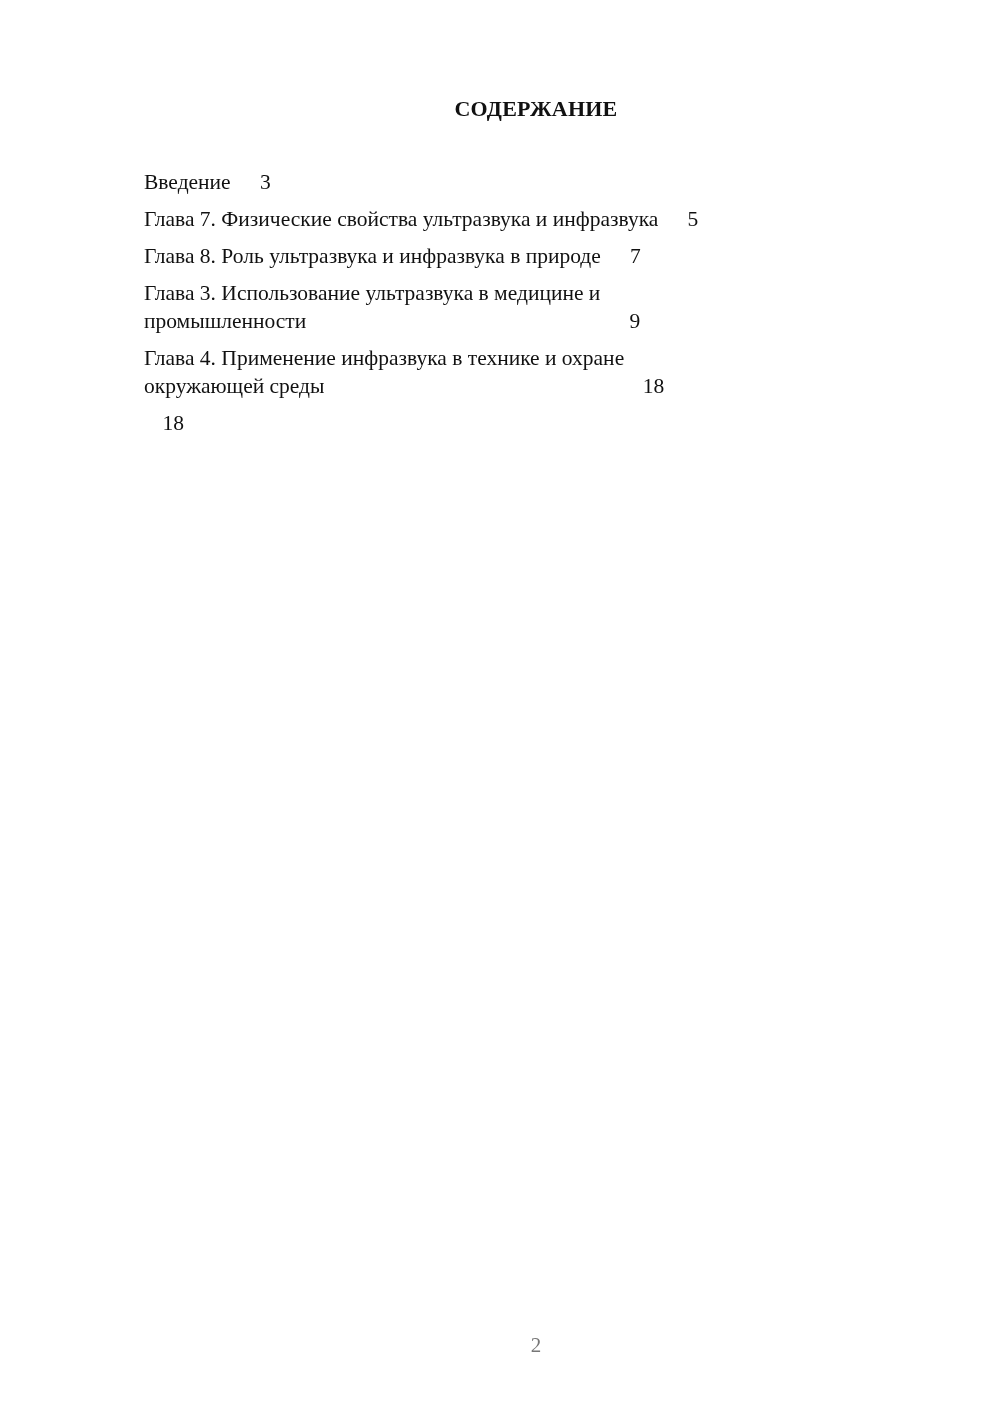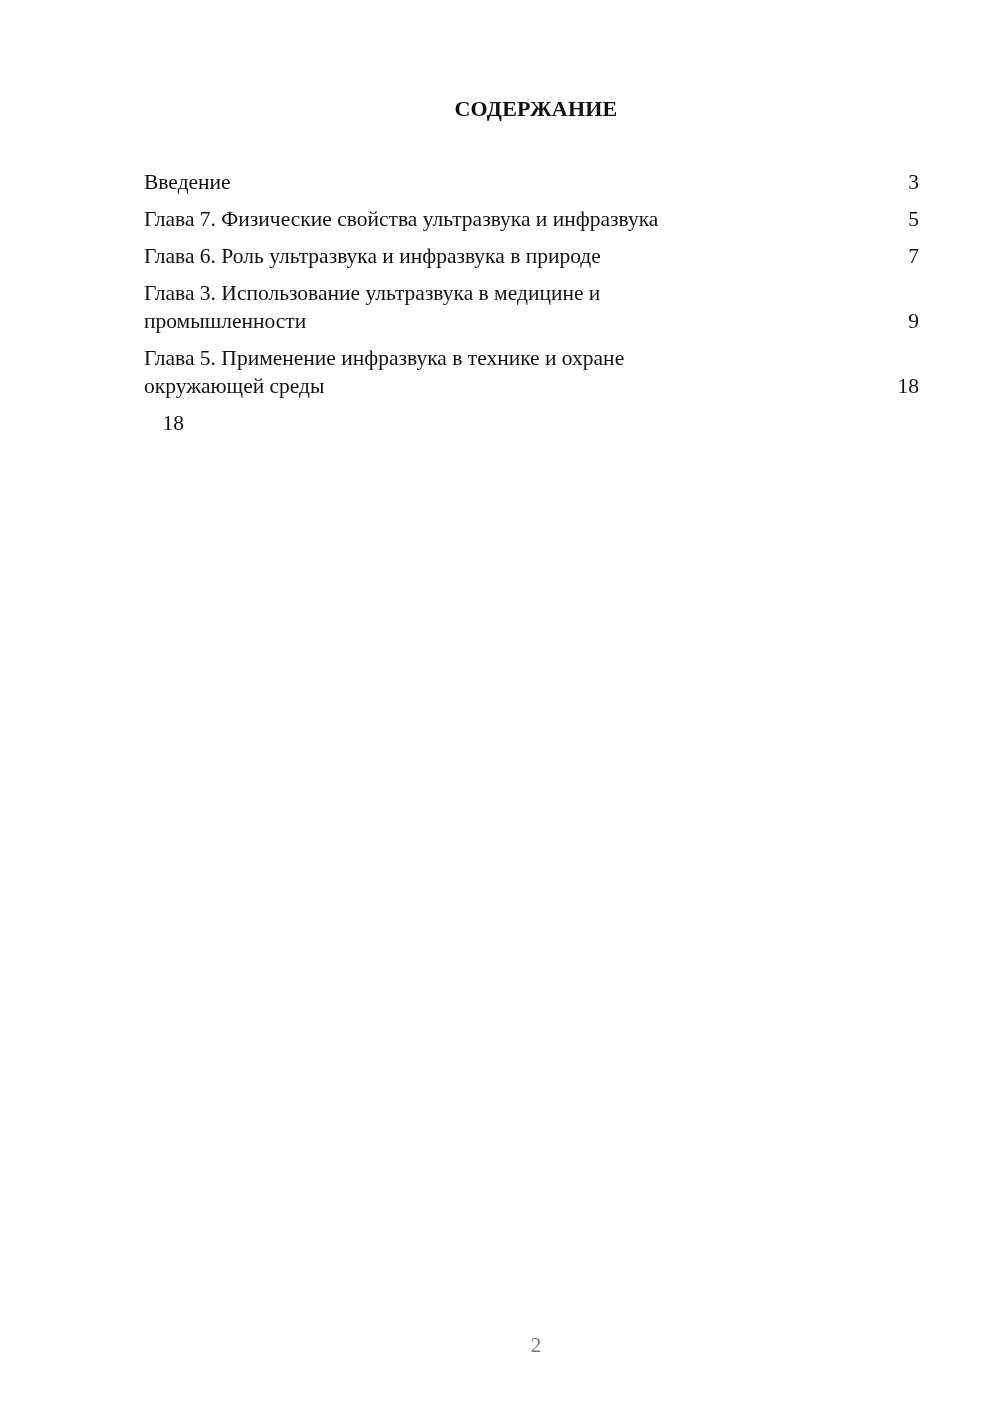--- a/index.html
+++ b/index.html
@@ -35,21 +35,20 @@
       left: 144px;
       top: 168px;
       width: 775px;
       font-size: 21.5px;
       line-height: 28px;
     }
     .toc-row {
       position: relative;
       display: flex;
       align-items: flex-end;
-      justify-content: space-between;
       margin-bottom: 9px;
     }
     .toc-label {
       max-width: 680px;
       white-space: pre-line;
     }
     .toc-page {
       text-align: right;
       min-width: 40px;
     }
@@ -72,30 +71,30 @@
   <div class="toc">
     <div class="toc-row">
       <span class="toc-label">Введение</span>
       <span class="toc-page">3</span>
     </div>
     <div class="toc-row">
       <span class="toc-label">Глава 7. Физические свойства ультразвука и инфразвука</span>
       <span class="toc-page">5</span>
     </div>
     <div class="toc-row">
-      <span class="toc-label">Глава 6. Роль ультразвука и инфразвука в природе</span>
+      <span class="toc-label">Глава 8. Роль ультразвука и инфразвука в природе</span>
       <span class="toc-page">7</span>
     </div>
     <div class="toc-row">
       <span class="toc-label">Глава 3. Использование ультразвука в медицине и
 промышленности</span>
       <span class="toc-page">9</span>
     </div>
     <div class="toc-row">
-      <span class="toc-label">Глава 5. Применение инфразвука в технике и охране
+      <span class="toc-label">Глава 4. Применение инфразвука в технике и охране
 окружающей среды</span>
       <span class="toc-page">18</span>
     </div>
     <div class="toc-row">
       <span class="toc-page">18</span>
     </div>
   </div>
 
   <div class="page-number">2</div>
 </div>

